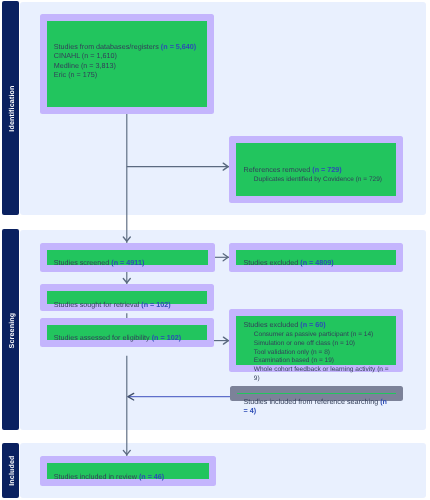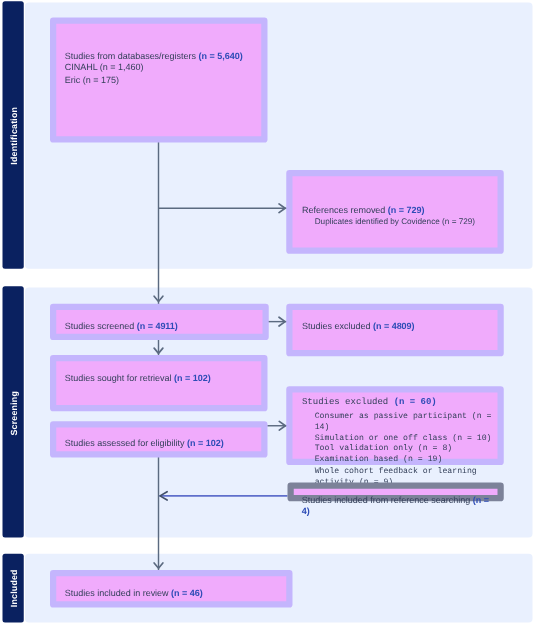--- a/index.html
+++ b/index.html
@@ -18,21 +18,21 @@
   
   .sidebar{position:absolute;background:#0a2160;border-radius:2px;}
   .sidebar-label{
     position:absolute;left:50%;top:50%;
     transform:translate(calc(-50% + 0.5px),calc(-50% + 0.6px)) rotate(-90deg);
     color:#ffffff;font-weight:bold;font-size:7.1px;
     white-space:nowrap;letter-spacing:0.15px;
   }
 
   
-  .box{position:absolute;background:#f0abfc;border:5px solid #c4b5fd;
+  .box{position:absolute;background:#22c55e;border:7px solid #c4b5fd;
        border-radius:2.5px;box-sizing:border-box;}
   .box.light{border-color:#7c8299;}
   .box-txt{position:absolute;left:6.6px;top:0;right:3px;
            color:#333f59;font-size:7.2px;line-height:9.3px;}
   .b{color:#2d4cb6;font-weight:bold;}
   .sub{padding-left:10.2px;font-size:6.55px;line-height:8.78px;}
   .sub.first{margin-top:1.9px;}
 
   
   .conn{position:absolute;left:0;top:0;width:430px;height:500px;}
@@ -83,72 +83,73 @@
 
     <g fill="none">
       <path d="M230.0 396.7 H 127.6" stroke="#5f6fcb" stroke-width="1.25"></path>
       <path d="M133.7 393.4 L128.0 396.7 L133.7 400.0" stroke="#42506a" stroke-width="1.35" stroke-linecap="round" stroke-linejoin="round"></path>
     </g>
   </svg>
 
   <div class="box" style="left:40.2px;top:13.9px;width:174.3px;height:99.7px;">
     <div class="box-txt" style="top:21.2px;">
         <div>Studies from databases/registers <span class="b">(n = 5,640)</span></div>
-        <div>CINAHL (n = 1,460)</div>
+        <div>CINAHL (n = 1,610)</div>
+        <div>Medline (n = 3,813)</div>
         <div>Eric (n = 175)</div>
       </div>
   </div>
 
   <div class="box" style="left:229.2px;top:135.9px;width:173.9px;height:67px">
     <div class="box-txt" style="left:7.4px;top:21.7px;">
         <div>References removed <span class="b">(n = 729)</span></div>
         <div class="sub first">Duplicates identified by Covidence (n = 729)</div>
       </div>
   </div>
 
   <div class="box" style="left:40.2px;top:242.9px;width:175px;height:29.2px;">
     <div class="box-txt" style="top:8.3px;">
         <div>Studies screened <span class="b">(n = 4911)</span></div>
       </div>
   </div>
 
-  <div class="box" style="left:229.2px;top:242.9px;width:173.9px;height:42px">
+  <div class="box" style="left:229.2px;top:242.9px;width:173.9px;height:29px">
     <div class="box-txt" style="left:7.4px;top:8.3px;">
         <div>Studies excluded <span class="b">(n = 4809)</span></div>
       </div>
   </div>
 
-  <div class="box" style="left:40.2px;top:284.3px;width:174.3px;height:45px;">
+  <div class="box" style="left:40.2px;top:284.3px;width:174.3px;height:27px;">
     <div class="box-txt" style="top:8.3px;">
         <div>Studies sought for retrieval <span class="b">(n = 102)</span></div>
       </div>
   </div>
 
-  <div class="box" style="left:40.2px;top:337px;width:174.3px;height:29.3px;">
+  <div class="box" style="left:40.2px;top:318px;width:174.3px;height:29.3px;">
     <div class="box-txt" style="top:8.3px;">
         <div>Studies assessed for eligibility <span class="b">(n = 102)</span></div>
       </div>
   </div>
 
   <div class="box" style="left:229.2px;top:308.5px;width:173.9px;height:63.4px">
-    <div class="box-txt" style="left:7.4px;top:4.4px;font-family:Liberation Mono, monospace;">
+    <div class="box-txt" style="left:7.4px;top:4.4px;">
         <div>Studies excluded <span class="b">(n = 60)</span></div>
         <div class="sub first">Consumer as passive participant (n = 14)</div>
         <div class="sub">Simulation or one off class (n = 10)</div>
         <div class="sub">Tool validation only (n = 8)</div>
         <div class="sub">Examination based (n = 19)</div>
         <div class="sub">Whole cohort feedback or learning activity (n = 9)</div>
       </div>
   </div>
 
   <div class="box light" style="left:229.9px;top:386.4px;width:173.2px;height:15px">
     <div class="box-txt" style="top:3.6px;">
         <div>Studies included from reference searching <span class="b">(n = 4)</span></div>
       </div>
   </div>
 
-  <div class="box" style="left:40.2px;top:456.2px;width:194px;height:30.2px;padding-left:24px;">
+  <div class="box" style="left:40.2px;top:456.2px;width:176px;height:30.2px;padding-left:24px;">
     <div class="box-txt" style="top:9.2px;">
         <div>Studies included in review <span class="b">(n = 46)</span></div>
       </div>
   </div>
 
 </div>
 
 </body></html>

